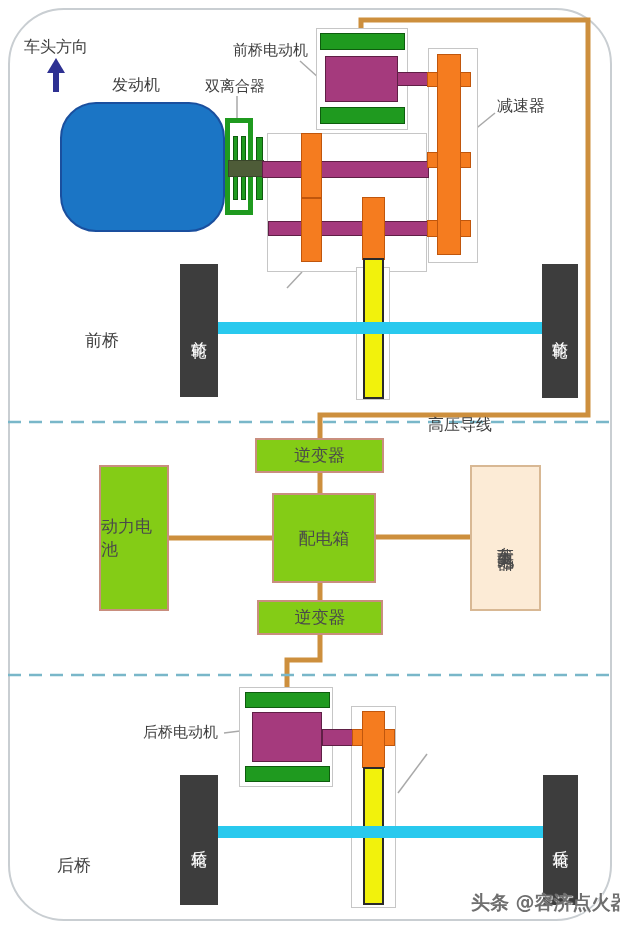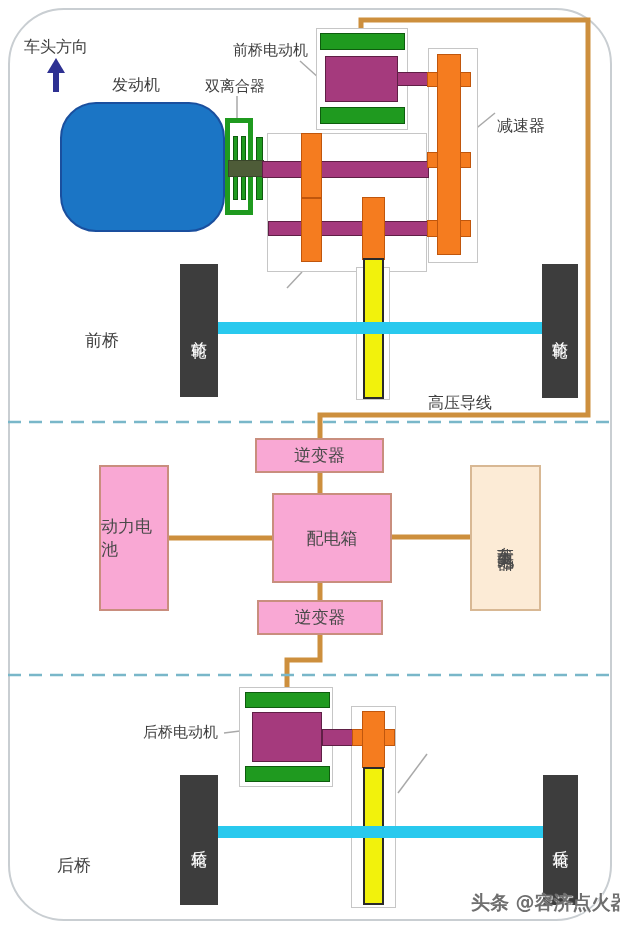--- a/index.html
+++ b/index.html
@@ -10,21 +10,21 @@
   .abs{position:absolute;box-sizing:border-box;}
   .outline-box{background:#ffffff;border:1.5px solid #c6c6c6;}
   .green{background:#1f9a1f;border:1px solid #0e5c0e;}
   .purple{background:#a53a7d;border:1px solid #5f1f45;}
   .orange{background:#f57c1f;border:1.5px solid #c0560c;}
   .yellow{background:#f2f20c;border:2px solid #2a2a2a;}
   .axle{background:#29c9ee;}
   .wheel{background:#3d3d3d;display:flex;align-items:center;justify-content:center;}
   .wheel .vtext{writing-mode:vertical-rl;text-orientation:upright;color:#ffffff;
     font-size:16px;letter-spacing:3px;line-height:1;}
-  .pinkbox{background:#f9a8d4;border:2px solid #c98e7e;display:flex;align-items:center;
+  .pinkbox{background:#84cc16;border:2px solid #c98e7e;display:flex;align-items:center;
     justify-content:center;font-size:17px;color:#4a4a4a;}
   .creambox{background:#fcebd6;border:2px solid #d8b894;display:flex;align-items:center;
     justify-content:center;}
   .creambox .vtext{writing-mode:vertical-rl;text-orientation:upright;color:#4a4a4a;
     font-size:17px;letter-spacing:2px;line-height:1;}
   .lbl{position:absolute;white-space:nowrap;color:#3f3f3f;}
   .frame{border:2px solid #c9ced2;border-radius:56px;}
   .arrow-stem{background:#2e3192;}
   .arrow-head{width:0;height:0;border-left:9px solid transparent;
     border-right:9px solid transparent;border-bottom:15px solid #2e3192;}
@@ -104,21 +104,21 @@
   <div class="abs wheel" style="left:542px;top:264px;width:36px;height:134px;">
     <span class="vtext">前轮</span>
   </div>
 
   <div class="abs pinkbox" style="left:255px;top:438px;width:129px;height:35px;">
     <span>逆变器</span>
   </div>
   <div class="abs pinkbox" style="left:99px;top:465px;width:70px;height:146px;">
     <span>动力电池</span>
   </div>
-  <div class="abs pinkbox" style="left:272px;top:493px;width:120px;height:90px;">
+  <div class="abs pinkbox" style="left:272px;top:493px;width:104px;height:90px;">
     <span>配电箱</span>
   </div>
   <div class="abs creambox" style="left:470px;top:465px;width:71px;height:146px;">
     <span class="vtext">车载充电器</span>
   </div>
   <div class="abs pinkbox" style="left:257px;top:600px;width:126px;height:35px;">
     <span>逆变器</span>
   </div>
 
   <div class="abs outline-box" style="left:239px;top:687px;width:94px;height:100px;"></div>
@@ -142,21 +142,21 @@
     <span class="vtext">后轮</span>
   </div>
 
   <div class="lbl" style="left:24px;top:37px;font-size:16px;">车头方向</div>
   <div class="abs arrow-head" style="left:47px;top:58px;"></div>
   <div class="abs arrow-stem" style="left:53px;top:72px;width:6px;height:20px;"></div>
 
   <div class="lbl" style="left:112px;top:75px;font-size:16px;">发动机</div>
   <div class="lbl" style="left:205px;top:77px;font-size:15px;">双离合器</div>
   <div class="lbl" style="left:233px;top:41px;font-size:15px;">前桥电动机</div>
-  <div class="lbl" style="left:497px;top:96px;font-size:16px;margin-top:20px;">减速器</div>
+  <div class="lbl" style="left:497px;top:96px;font-size:16px;">减速器</div>
   <div class="lbl" style="left:57px;top:329px;font-size:17px;margin-left:28px;">前桥</div>
-  <div class="lbl" style="left:428px;top:393px;font-size:16px;">高压导线</div>
+  <div class="lbl" style="left:428px;top:415px;font-size:16px;">高压导线</div>
   <div class="lbl" style="left:143px;top:723px;font-size:15px;">后桥电动机</div>
   <div class="lbl" style="left:57px;top:854px;font-size:17px;">后桥</div>
 
   <div class="lbl watermark" style="left:471px;top:890px;font-size:19px;">头条 @容济点火器</div>
 
 </div>
 
 </body></html>

